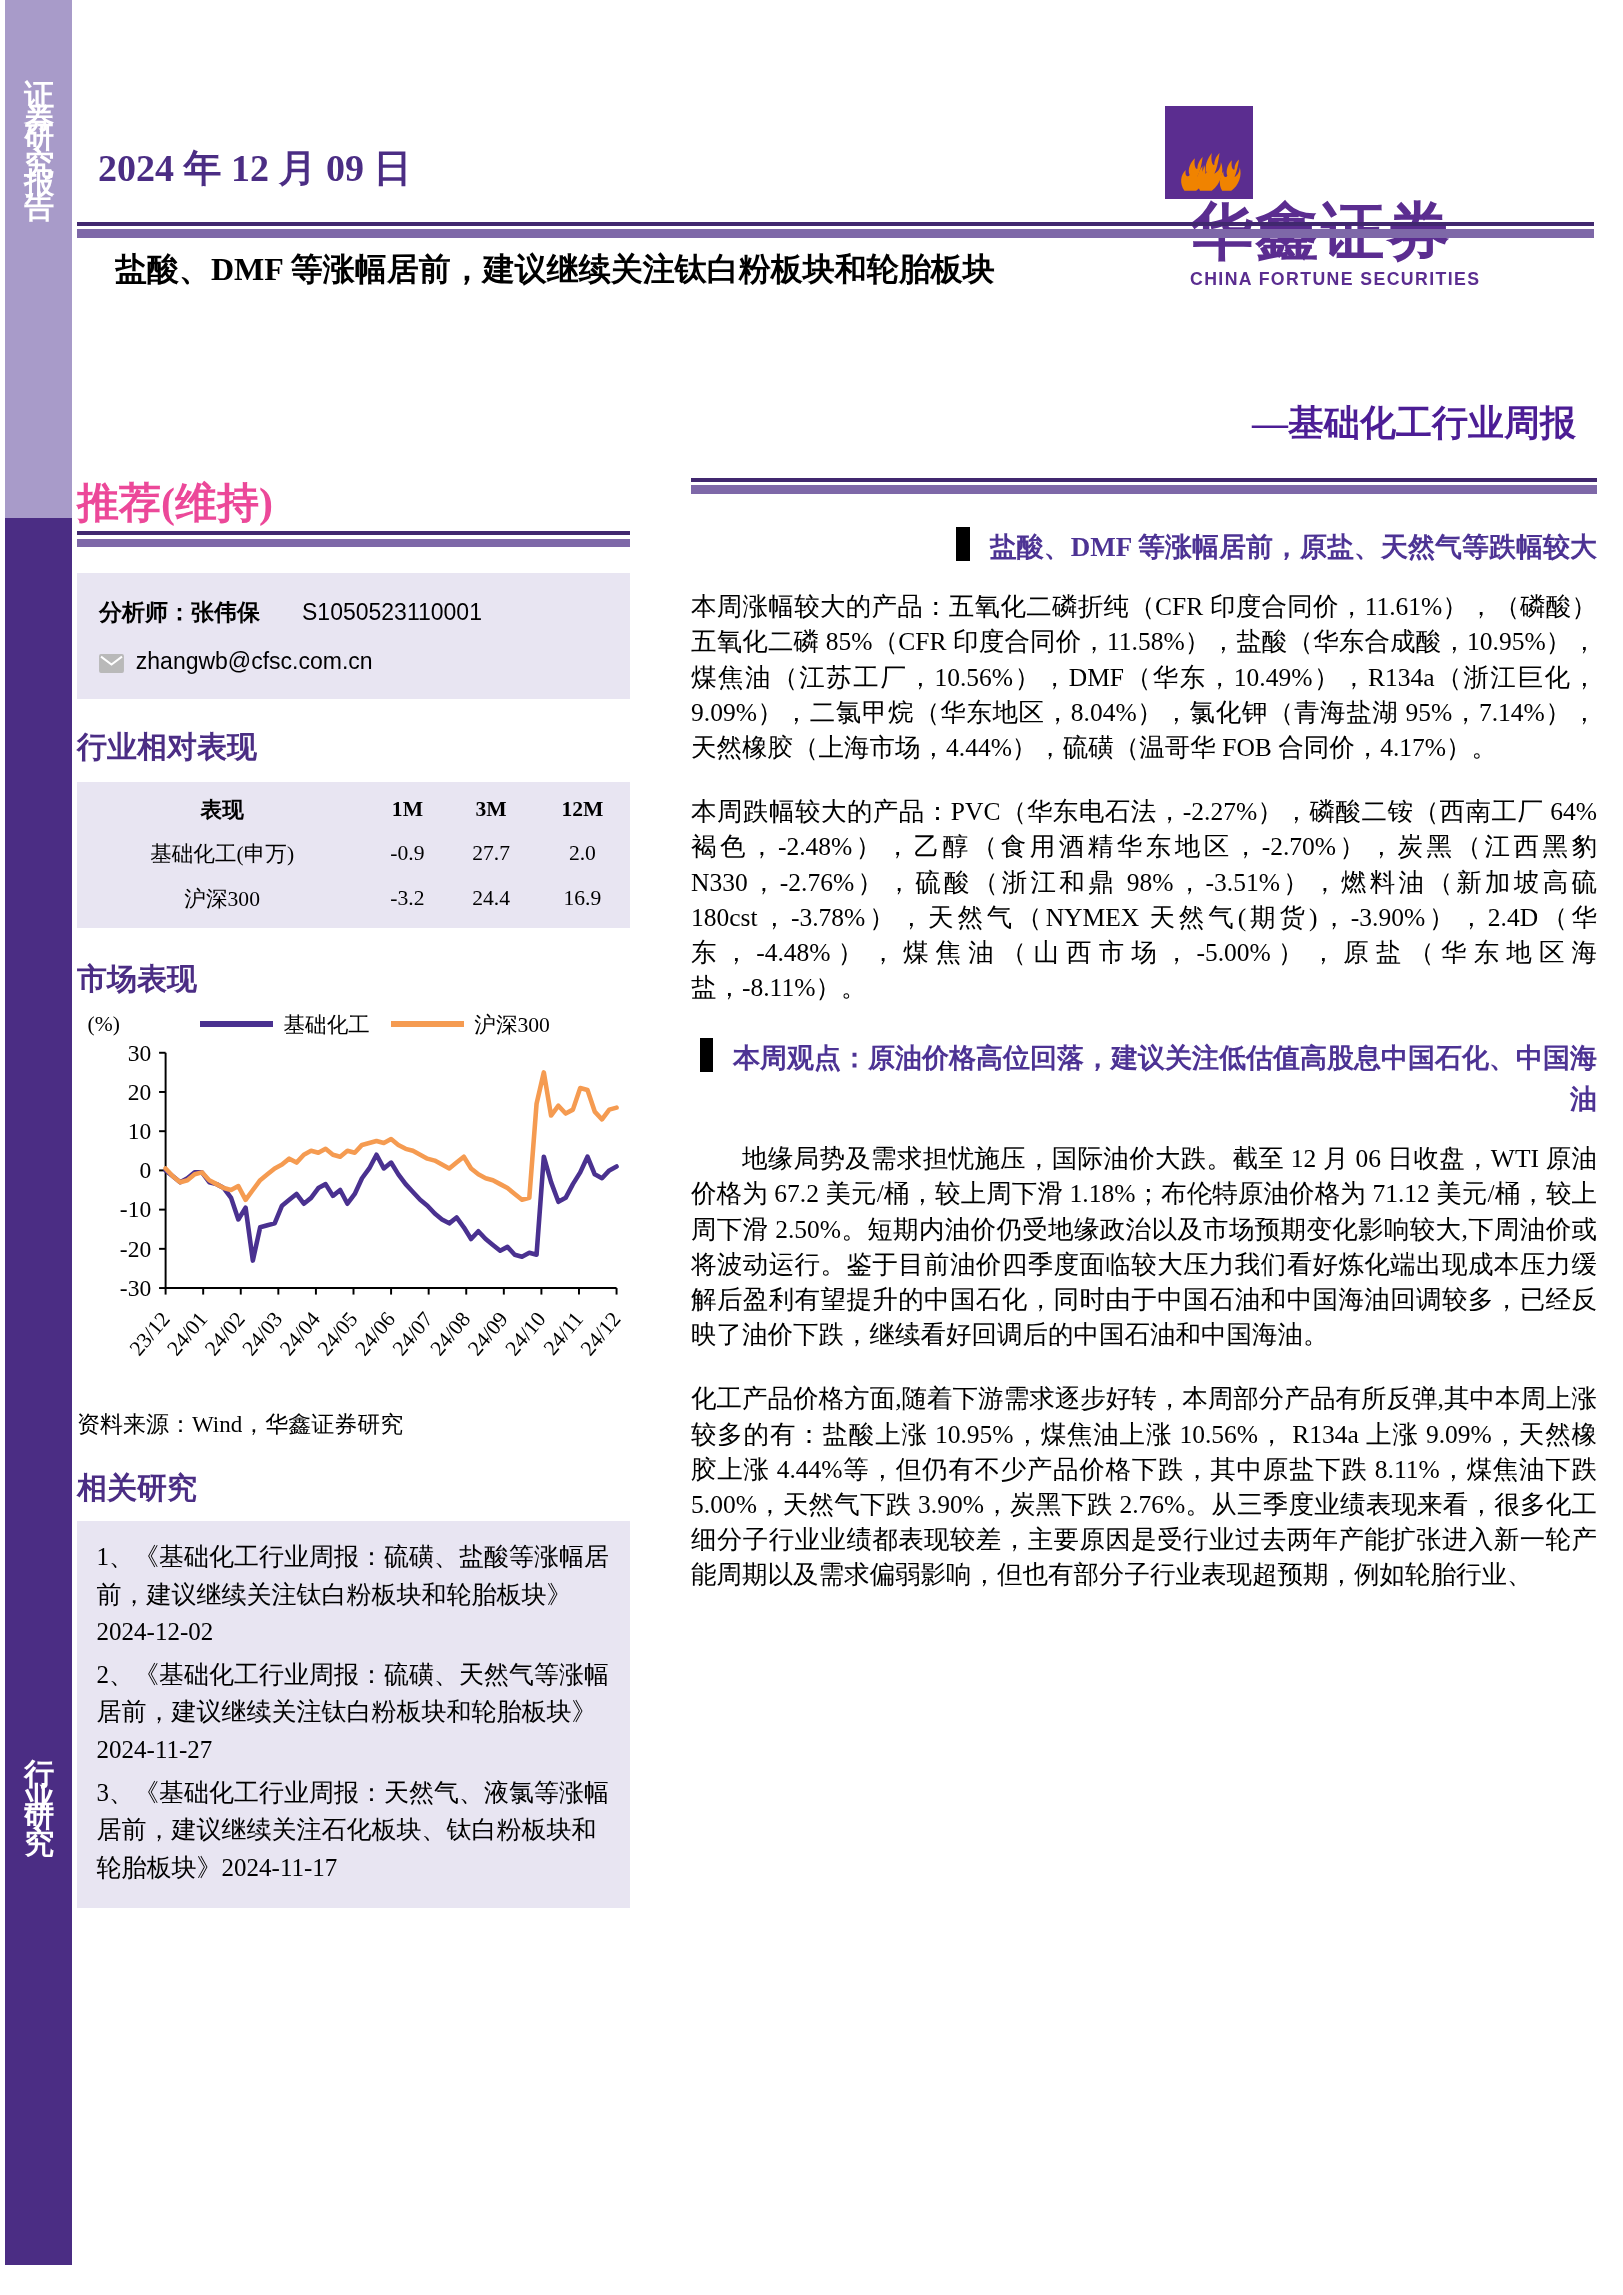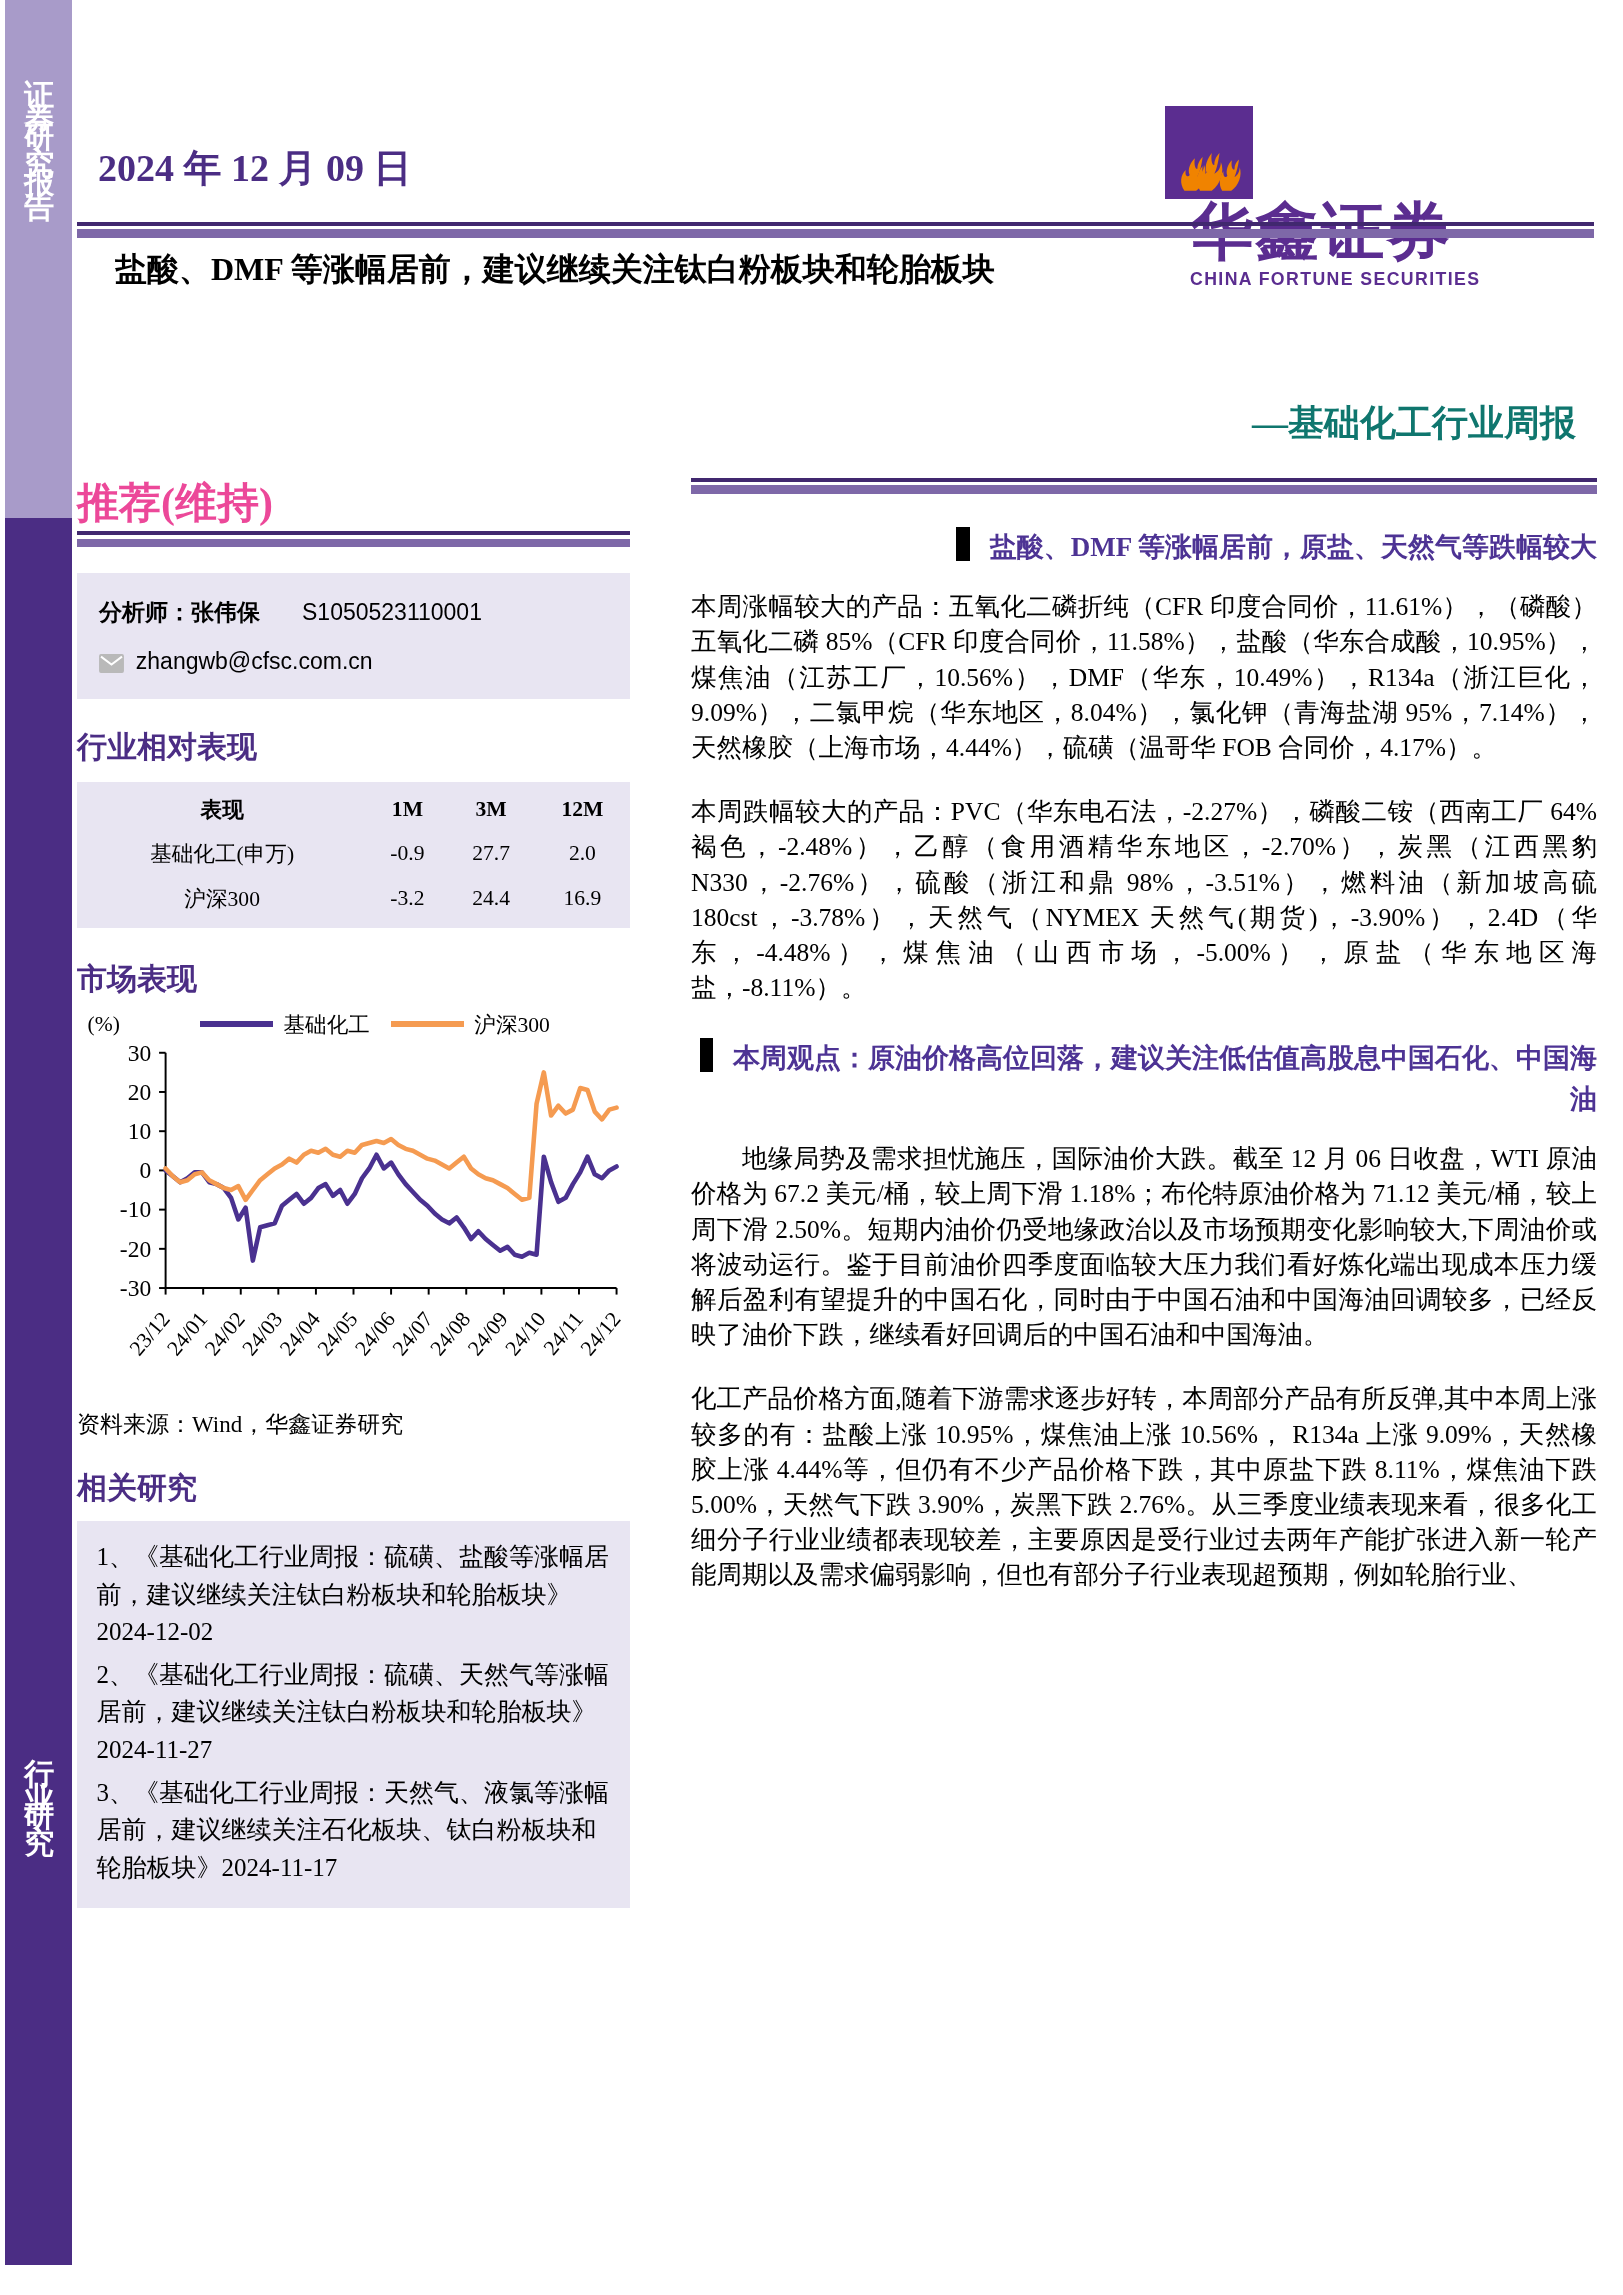--- a/index.html
+++ b/index.html
@@ -31,21 +31,21 @@
   .rule2{height:15.7px;}
   .rule2 .thin{height:3.9px;background:#41286f;}
   .rule2 .thick{height:8.5px;background:#7e68a8;margin-top:3.3px;}
   .header-rule{position:absolute;left:77px;top:222px;width:1517px;}
   .title{
     position:absolute;left:77px;top:249px;width:1505px;
     font-size:32px;font-weight:700;color:#000;line-height:1.3;text-indent:38px;
   }
   .report-type{
     position:absolute;left:691px;top:399px;width:885px;text-align:right;
-    font-size:36px;font-weight:700;color:#0f766e;
+    font-size:36px;font-weight:700;color:#4c1d95;
   }
   
   .col-left{position:absolute;left:77px;top:478px;width:553px;}
   .col-right{position:absolute;left:691px;top:478px;width:906px;}
   h2.colhead{margin:0 0 3px 0;font-size:42px;font-weight:700;color:#ec4899;line-height:1.2;}
   h3.subhead{margin:0;font-size:30px;font-weight:700;color:#4b2d84;line-height:1.2;}
   
   .analyst-box{margin-top:26px;background:#e8e5f2;padding:24px 22px;font-size:23px;}
   .analyst-line1{font-weight:700;}
   .analyst-code{font-weight:400;margin-left:42px;font-family:"Liberation Sans","DejaVu Sans",sans-serif;}

